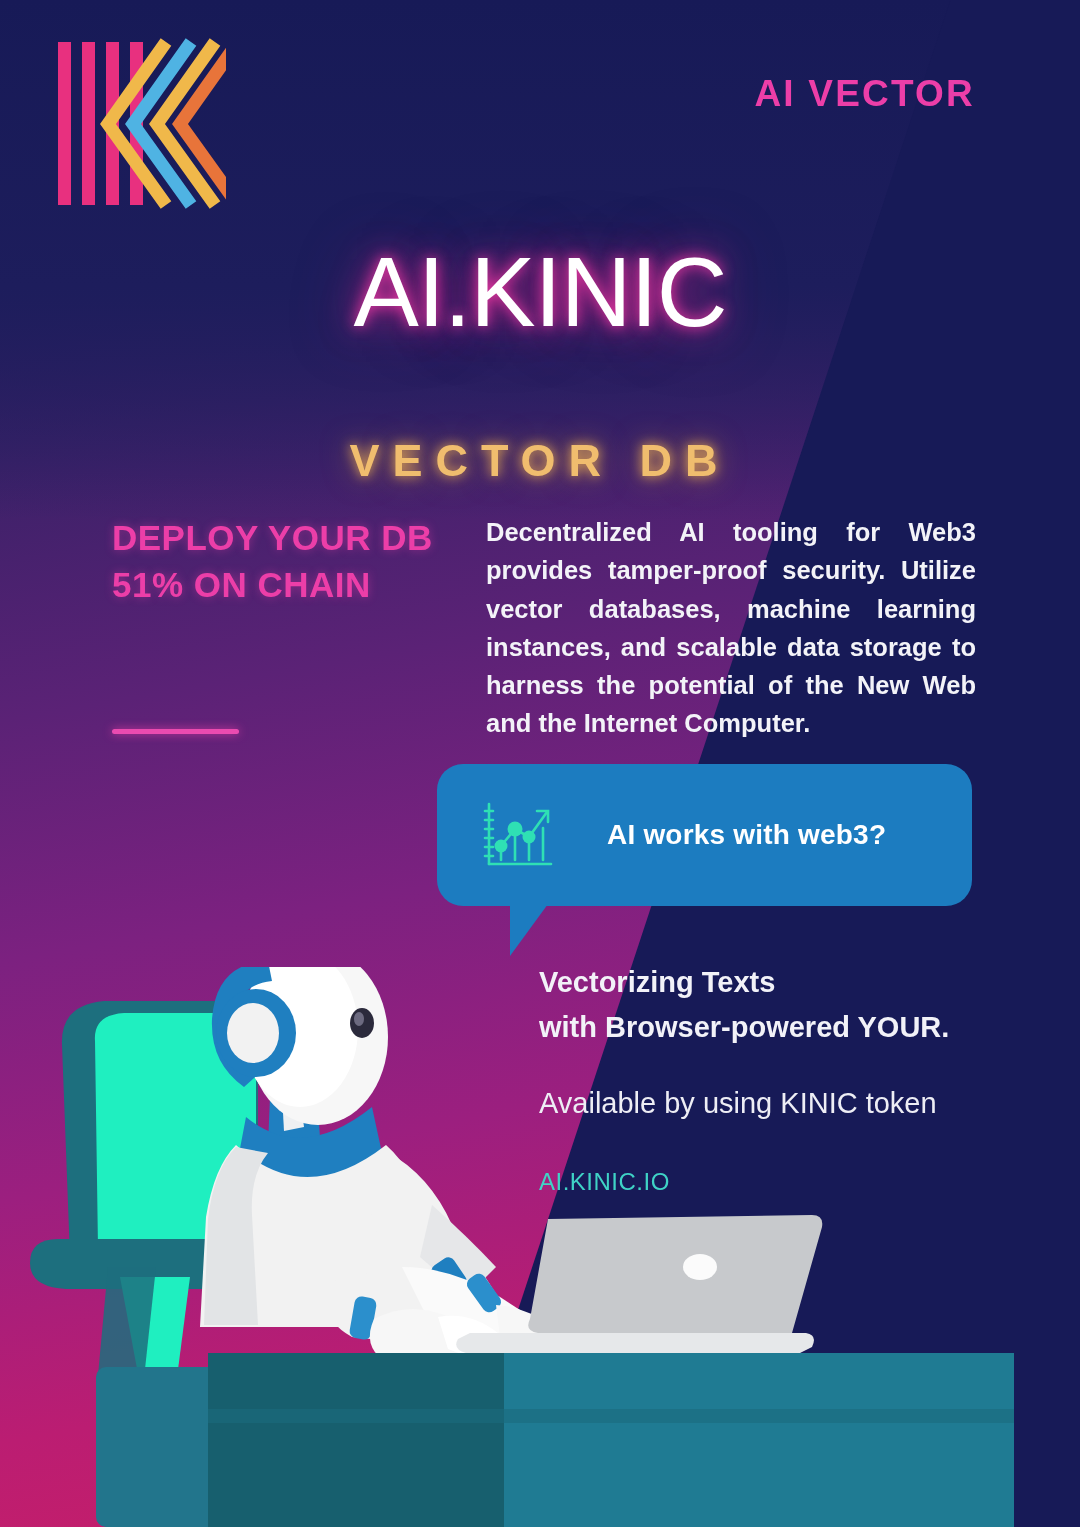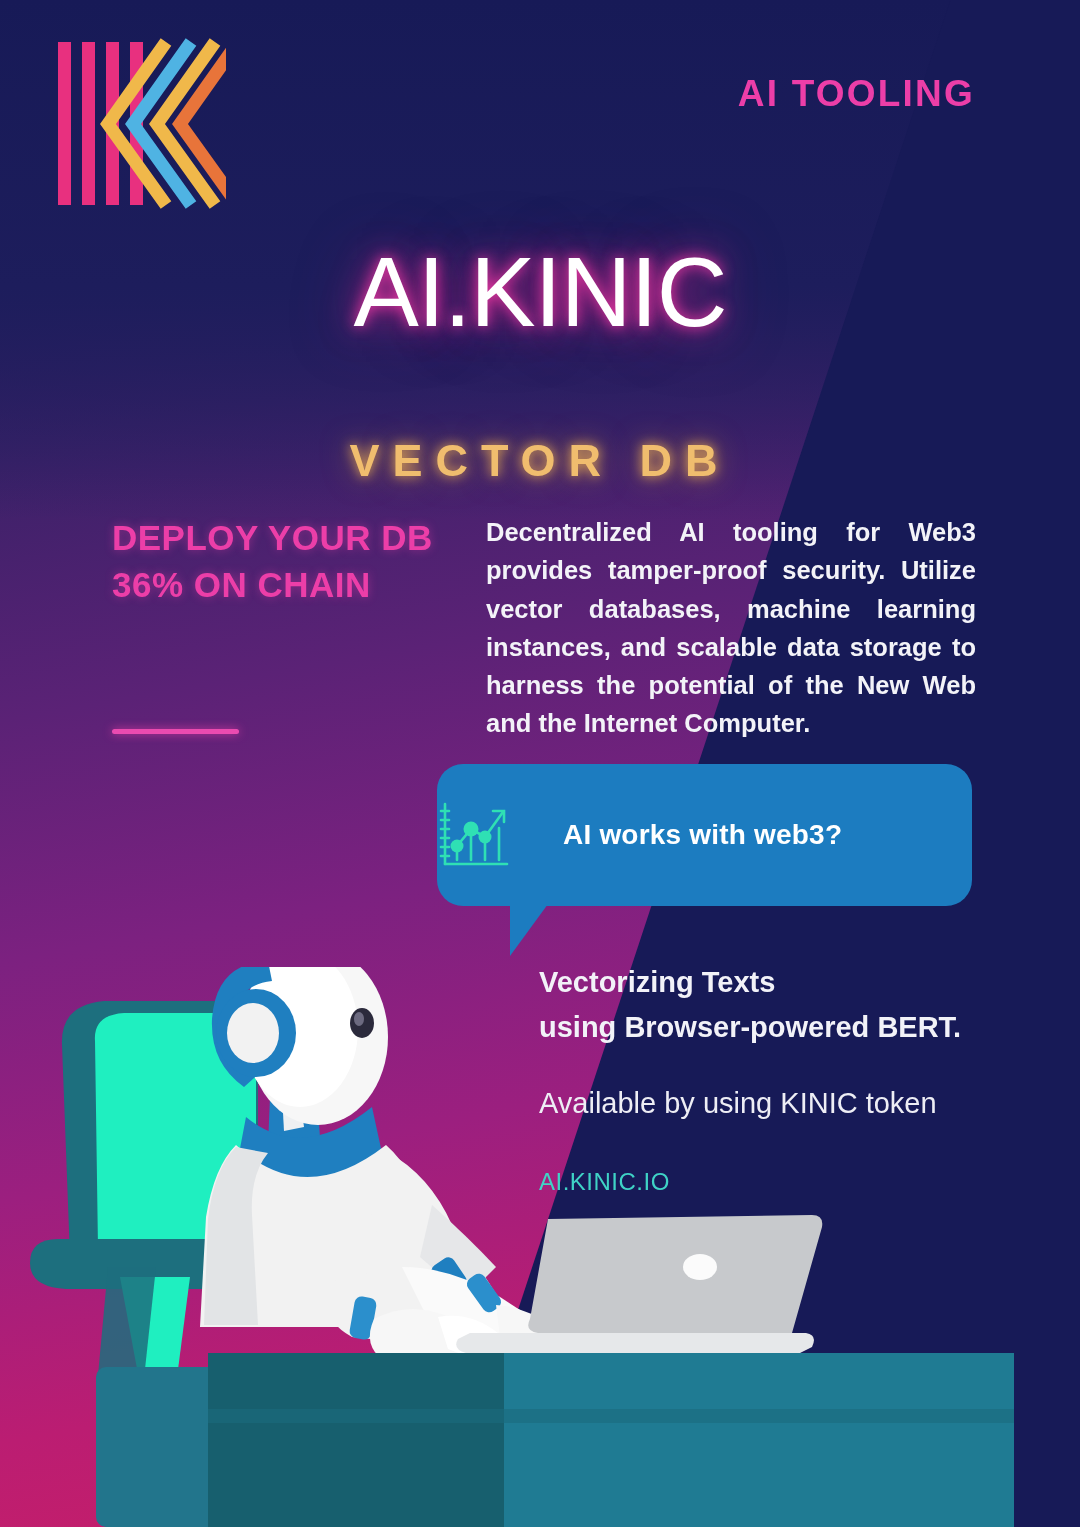--- a/index.html
+++ b/index.html
@@ -125,20 +125,21 @@
   
   .bubble {
     position:absolute;
     left:437px; top:764px;
     width:535px; height:142px;
     background:#1c7cc0;
     border-radius:26px;
     display:flex;
     align-items:center;
     gap:52px;
+    padding-left:44px;
   }
   .bubble-tail {
     position:absolute;
     left:510px; top:904px;
     width:0; height:0;
     border-left:0 solid transparent;
     border-right:38px solid transparent;
     border-top:52px solid #1c7cc0;
   }
   .bubble-text {
@@ -200,25 +201,25 @@
       </g>
       <g fill="none" stroke-width="13" stroke-linejoin="miter">
         <polyline points="110,14 52,96 110,177" stroke="#f0b84a"></polyline>
         <polyline points="135,14 77,96 135,177" stroke="#4fb3e3"></polyline>
         <polyline points="159,14 101,96 159,177" stroke="#f0b84a"></polyline>
         <polyline points="182,14 124,96 182,177" stroke="#e8743a"></polyline>
       </g>
     </svg>
   </div>
 
-  <div class="ai-tooling">AI TOOLING</div>
+  <div class="ai-tooling">AI VECTOR</div>
   <div class="title">AI.KINIC</div>
   <div class="subtitle">VECTOR DB</div>
 
-  <div class="left-head">DEPLOY YOUR DB 36% ON CHAIN</div>
+  <div class="left-head">DEPLOY YOUR DB 51% ON CHAIN</div>
   <div class="divider"></div>
 
   <div class="para">Decentralized AI tooling for Web3 provides tamper-proof security. Utilize vector databases, machine learning instances, and scalable data storage to harness the potential of the New Web and the Internet Computer.</div>
 
   <div class="bubble-tail"></div>
   <div class="bubble">
     <span class="chart-icon">
       <svg width="74" height="74" viewBox="0 0 74 74" xmlns="http://www.w3.org/2000/svg">
         <g stroke="#2fe0b4" stroke-width="2.6" fill="none" stroke-linecap="round">
           <line x1="8" y1="6" x2="8" y2="66"></line>
@@ -241,21 +242,21 @@
           <circle cx="34" cy="31" r="7.5"></circle>
           <circle cx="48" cy="39" r="6.5"></circle>
         </g>
       </svg>
     </span>
     <span class="bubble-text">AI works with web3?</span>
   </div>
 
   <div class="tagline">
     <div>Vectorizing Texts</div>
-    <div>using Browser-powered BERT.</div>
+    <div>with Browser-powered YOUR.</div>
   </div>
   <div class="avail">Available by using KINIC token</div>
   <div class="site">AI.KINIC.IO</div>
 
   <div class="illus">
     <svg width="1080" height="560" viewBox="0 0 1080 560" xmlns="http://www.w3.org/2000/svg">
 
       <g>
         <path d="M62 78 Q60 38 104 34 L232 34 Q258 36 258 64 L258 300 L214 322 L96 322 Q70 318 70 290 Z" fill="#1d6f7e"></path>
         <path d="M95 74 Q93 48 124 46 L236 46 Q256 48 256 70 L256 296 L210 310 L120 310 Q98 306 98 282 Z" fill="#1fefc0"></path>

